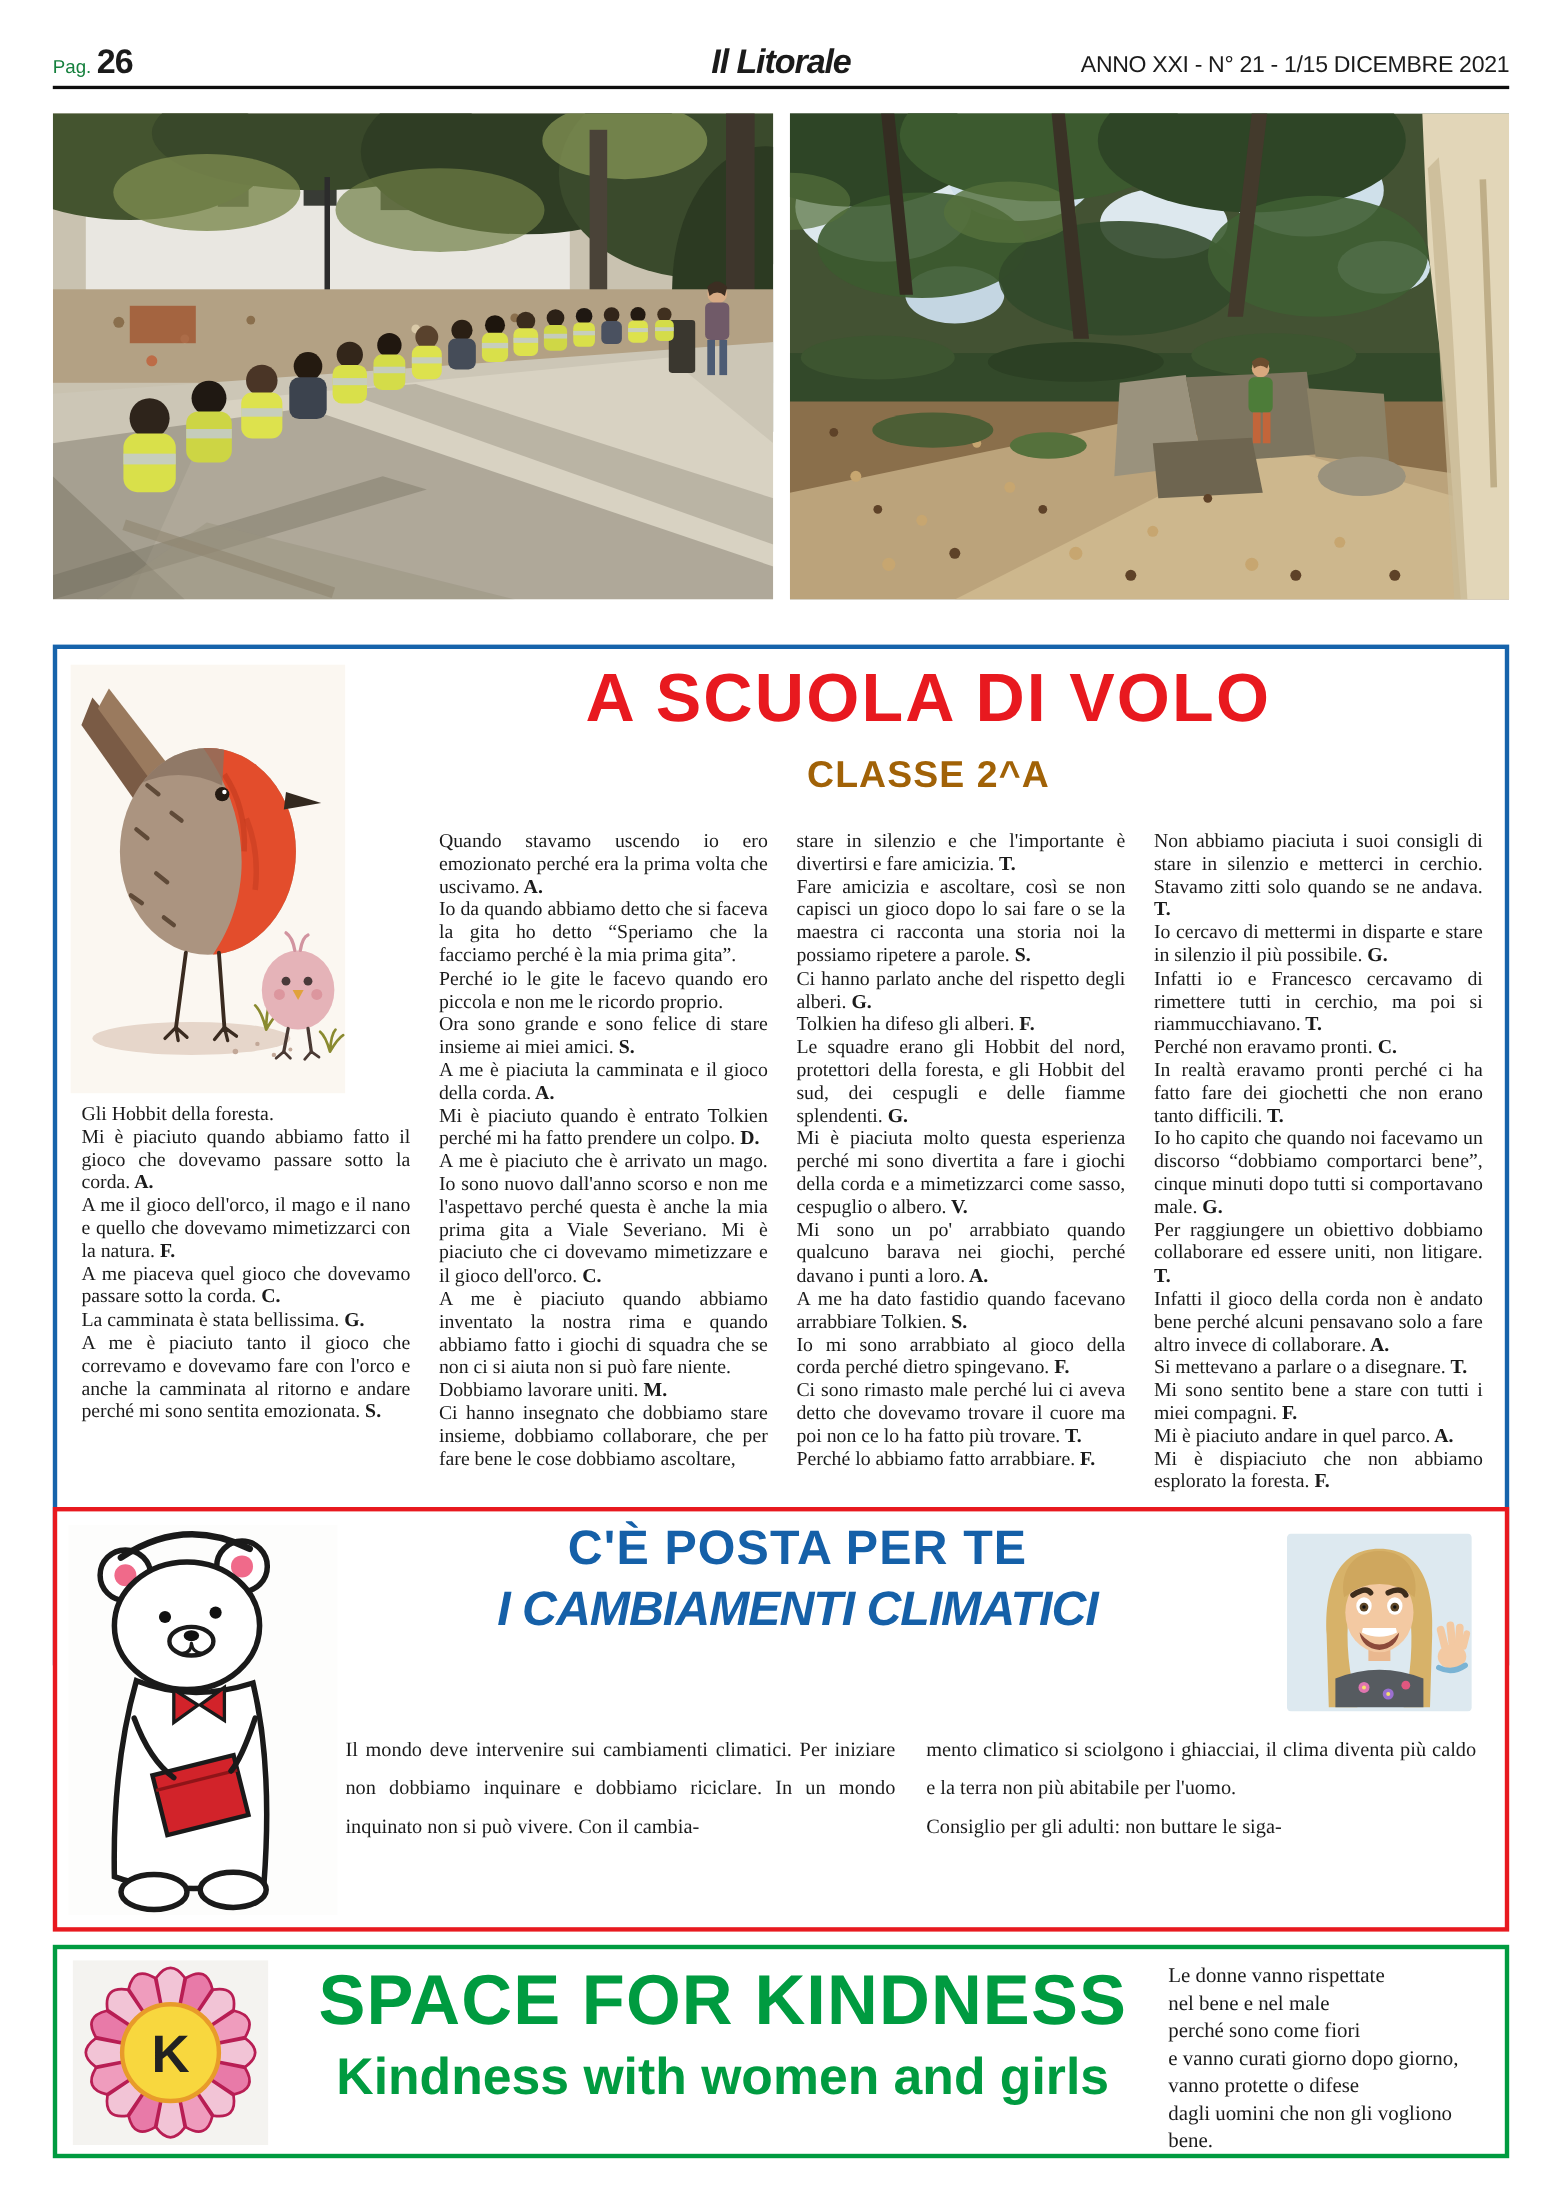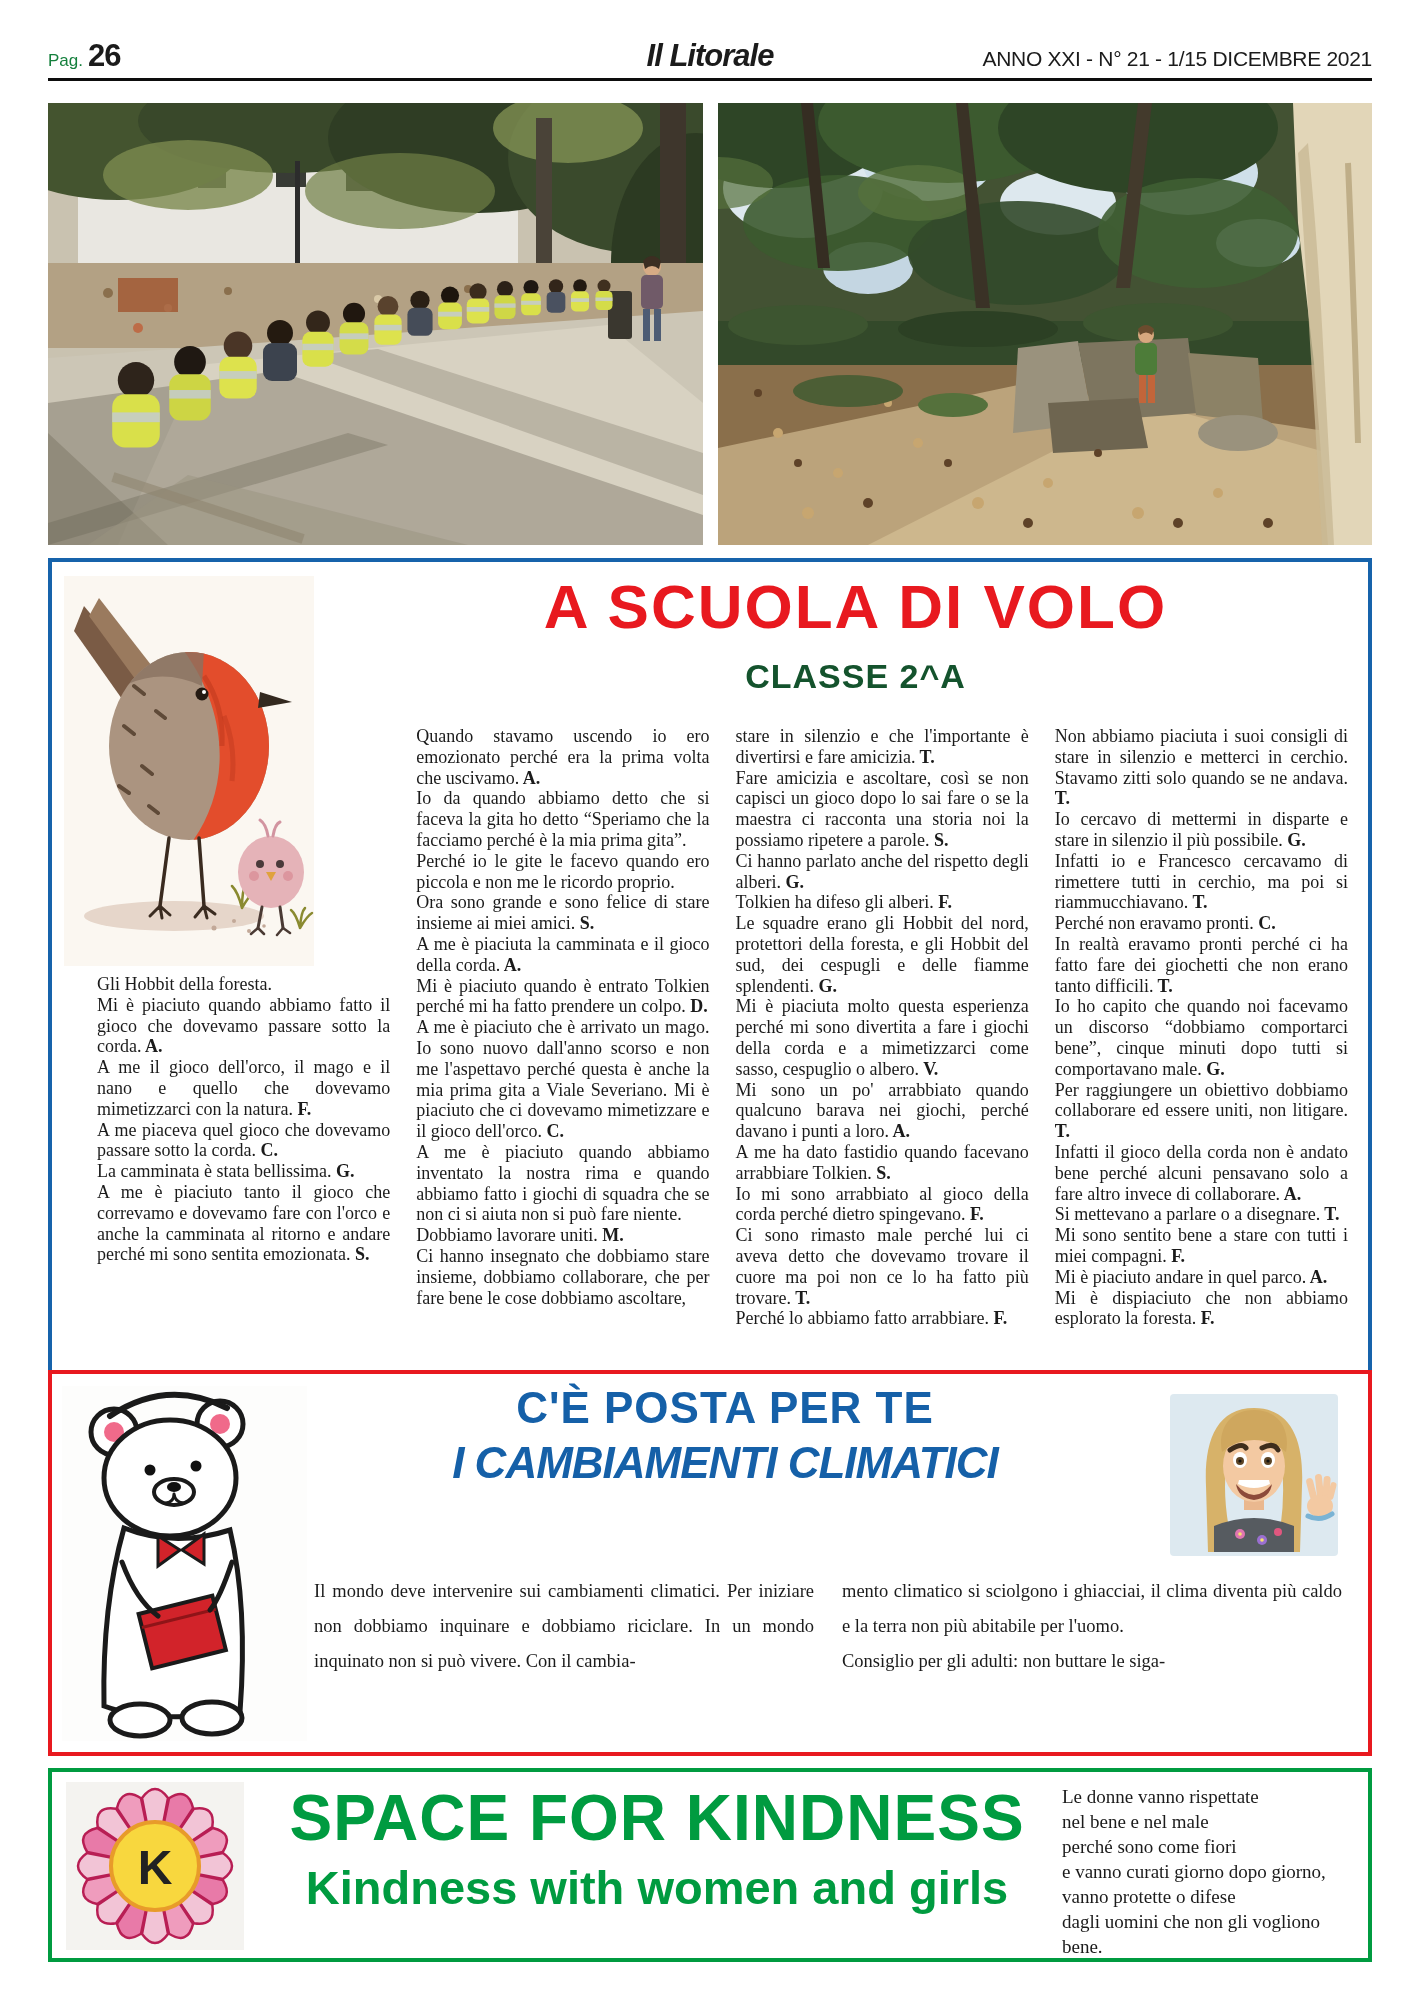--- a/index.html
+++ b/index.html
@@ -20,31 +20,31 @@
          font-size:21px;letter-spacing:-0.3px;}
 
   
   .photo{position:absolute;top:103px;height:442px;overflow:hidden;}
   .photo svg{display:block;width:100%;height:100%;}
   .photo-left{left:48px;width:655px;}
   .photo-right{left:718px;width:654px;}
 
   
   .box{position:absolute;left:48px;width:1324px;box-sizing:border-box;background:#fff;overflow:hidden;}
-  .box-blue{top:558px;height:928px;border:4px solid #1663ab;padding-left:23px;}
+  .box-blue{top:586px;height:928px;border:4px solid #1663ab;}
   .box-red{top:1370px;height:386px;border:4px solid #e8191f;}
   .box-green{top:1768px;height:194px;border:4px solid #009b40;}
 
   
   .bird-art{position:absolute;left:12px;top:14px;width:250px;height:390px;}
   .blue-titles{margin-left:268px;padding-top:12px;text-align:center;}
   .blue-title{font-family:"Liberation Sans",sans-serif;font-weight:bold;font-size:62px;
               line-height:1.05;color:#e8191f;letter-spacing:2px;}
   .blue-subtitle{margin-top:18px;font-family:"Liberation Sans",sans-serif;font-weight:bold;
-                 font-size:34px;color:#14532d;letter-spacing:1px;}
+                 font-size:34px;color:#a16207;letter-spacing:1px;}
   .cols{display:flex;gap:26px;margin-top:30px;padding:0 20px 0 22px;}
   .col{flex:1;font-size:18px;line-height:20.8px;text-align:justify;}
   .col p{margin:0;}
   .col b{font-weight:bold;}
   .col.pad{padding-top:248px;}
 
   
   .bear-art{position:absolute;left:10px;top:12px;width:245px;height:355px;}
   .avatar-art{position:absolute;right:30px;top:20px;width:168px;height:162px;}
   .red-titles{margin-left:255px;margin-right:225px;padding-top:10px;text-align:center;

